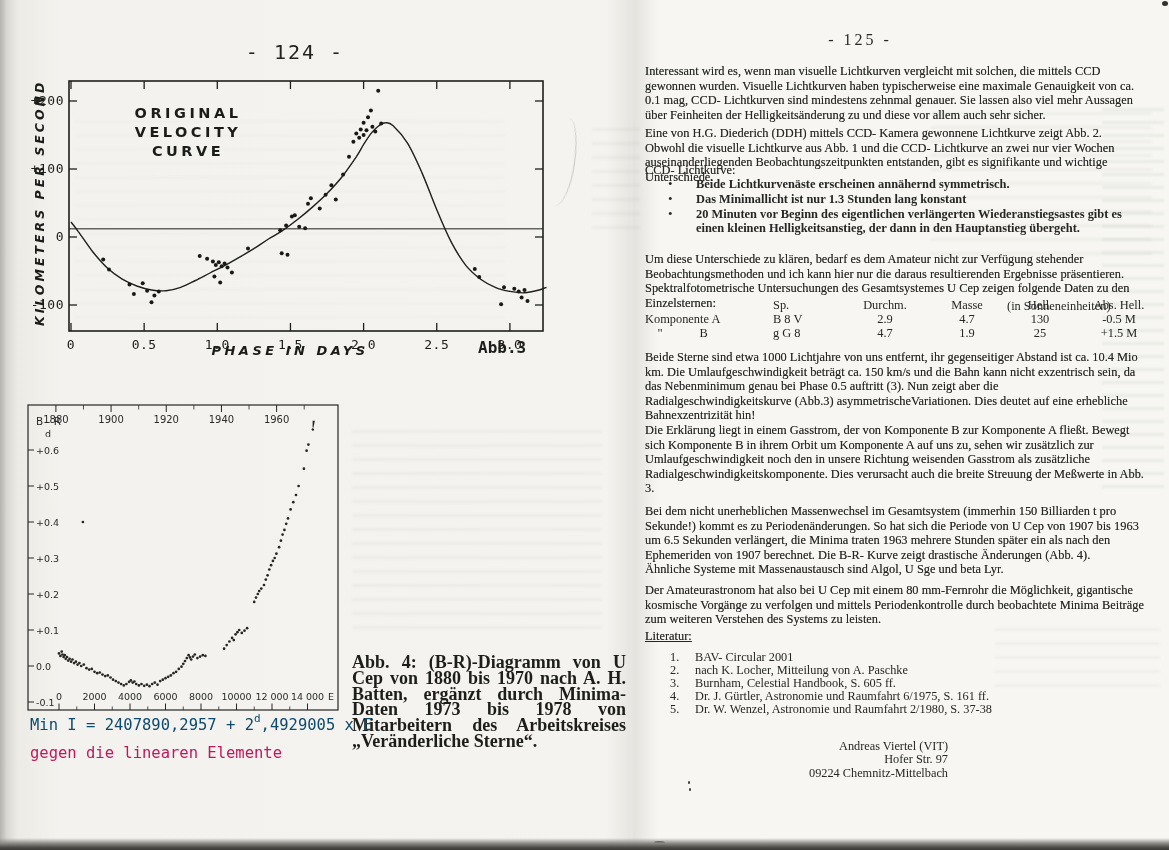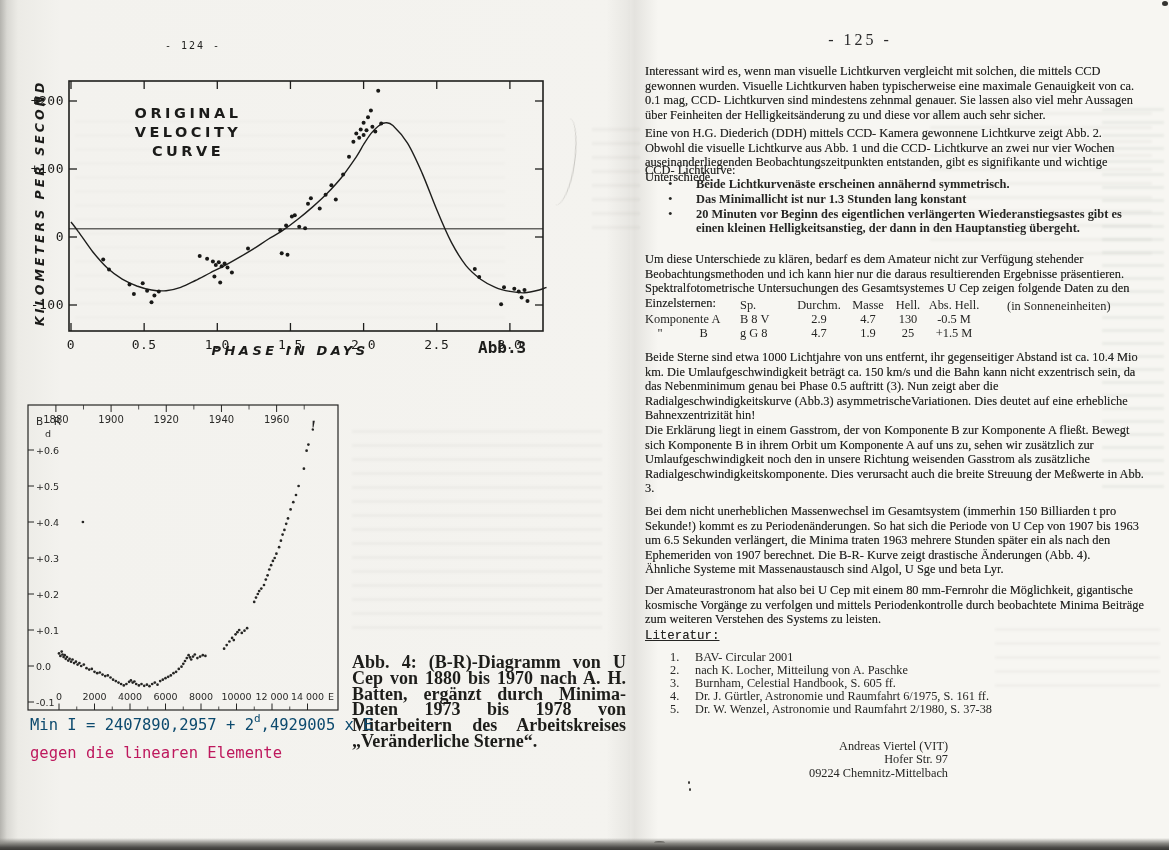--- a/index.html
+++ b/index.html
@@ -7,22 +7,22 @@
   .scan{position:relative;width:1169px;height:850px;background:#f2f1ed;}
   .page-left{position:absolute;left:0;top:0;width:630px;height:850px;
     background:linear-gradient(90deg,#b4b3ae 0,#d9d8d3 7px,#ecebe6 18px,#f3f2ee 60px,#f4f3ef 100%);}
   .page-right{position:absolute;left:630px;top:0;width:539px;height:850px;background:#f7f6f2;}
   .fold{position:absolute;left:606px;top:0;width:52px;height:850px;
     background:linear-gradient(90deg,rgba(90,88,82,0) 0,rgba(90,88,82,.07) 40%,rgba(90,88,82,.12) 55%,rgba(90,88,82,0) 100%);}
   .edge-bottom{position:absolute;left:0;top:838px;width:1169px;height:12px;
     background:linear-gradient(180deg,rgba(70,69,66,0) 0,#8a8984 45%,#4a4946 80%,#3a3936 100%);}
 
   
-  .pn124{position:absolute;left:165px;top:40px;width:260px;
-    font-family:"DejaVu Sans Mono",monospace;font-size:10px;letter-spacing:2px;color:#222220;}
+  .pn124{position:absolute;left:165px;top:40px;width:260px;text-align:center;
+    font-family:"DejaVu Sans Mono",monospace;font-size:20px;letter-spacing:2px;color:#222220;}
   .pn125{position:absolute;left:760px;top:31px;width:200px;text-align:center;
     font-family:"Liberation Serif",serif;font-size:16px;letter-spacing:3px;color:#29292a;}
   .fig3-label{position:absolute;left:478px;top:338px;font-family:"DejaVu Sans Mono",monospace;
     font-size:16px;font-weight:700;color:#1d1d1b;}
   .fig4-caption{position:absolute;left:352px;top:655px;width:274px;text-align:justify;
     font-family:"Liberation Serif",serif;font-weight:bold;font-size:18px;line-height:15.8px;color:#1d1d1a;}
   .elements-note{position:absolute;left:30px;top:744px;font-family:"DejaVu Sans Mono",monospace;
     font-size:15.5px;color:#be185d;}
   .formula{position:absolute;left:30px;top:714px;font-family:"DejaVu Sans Mono",monospace;
     font-size:15.5px;color:#0c4a6e;}
@@ -37,21 +37,21 @@
   .bullet-dot{width:28px;font-size:13px;}
   .bullet-text{flex:1;font-weight:bold;}
   .lit-head{text-decoration:underline;}
   .refs{position:absolute;left:670px;width:470px;font-size:12.3px;line-height:12.7px;color:#262624;}
   .ref-row{display:flex;margin-bottom:.4px;}
   .ref-num{width:25px;}
   .addr{position:absolute;left:648px;width:300px;font-size:12.3px;line-height:13.3px;color:#262624;}
 
   
   .ctable{position:absolute;left:645px;top:299px;width:505px;font-size:12.4px;color:#262624;}
-  .trow{display:flex;line-height:13.5px;margin-bottom:.5px;}
+  .trow{display:flex;line-height:13.5px;margin-bottom:.5px;justify-content:space-between;}
   .c-label{width:95px;white-space:pre;}
   .c-sp{width:55px;}
   .c-durchm{width:48px;text-align:center;}
   .c-masse{width:50px;text-align:center;}
   .c-hell{width:30px;text-align:center;}
   .c-abs{width:62px;text-align:center;}
   .unit-note{position:absolute;left:362px;top:0;}
 
   
   .abb3-wrap{position:absolute;left:28px;top:58px;width:545px;height:312px;}
@@ -430,21 +430,21 @@
   <div class="tb" style="top:350px;">
     <div>Beide Sterne sind etwa 1000 Lichtjahre von uns entfernt, ihr gegenseitiger Abstand ist ca. 10.4 Mio km. Die Umlaufgeschwindigkeit beträgt ca. 150 km/s und die Bahn kann nicht exzentrisch sein, da das Nebenminimum genau bei Phase 0.5 auftritt (3). Nun zeigt aber die Radialgeschwindigkeitskurve (Abb.3) asymmetrischeVariationen. Dies deutet auf eine erhebliche Bahnexzentrizität hin!</div>
     <div>Die Erklärung liegt in einem Gasstrom, der von Komponente B zur Komponente A fließt. Bewegt sich Komponente B in ihrem Orbit um Komponente A auf uns zu, sehen wir zusätzlich zur Umlaufgeschwindigkeit noch den in unsere Richtung weisenden Gasstrom als zusätzliche Radialgeschwindigkeitskomponente. Dies verursacht auch die breite Streuung der Meßwerte in Abb. 3.</div>
   </div>
   <div class="tb" style="top:504px;">
     <div>Bei dem nicht unerheblichen Massenwechsel im Gesamtsystem (immerhin 150 Billiarden t pro Sekunde!) kommt es zu Periodenänderungen. So hat sich die Periode von U Cep von 1907 bis 1963 um 6.5 Sekunden verlängert, die Minima traten 1963 mehrere Stunden später ein als nach den Ephemeriden von 1907 berechnet. Die B-R- Kurve zeigt drastische Änderungen (Abb. 4).</div>
     <div>Ähnliche Systeme mit Massenaustausch sind Algol, U Sge und beta Lyr.</div>
   </div>
   <div class="tb" style="top:583px;">Der Amateurastronom hat also bei U Cep mit einem 80 mm-Fernrohr die Möglichkeit, gigantische kosmische Vorgänge zu verfolgen und mittels Periodenkontrolle durch beobachtete Minima Beiträge zum weiteren Verstehen des Systems zu leisten.</div>
 
-  <div class="tb lit-head" style="top:629px;font-family:Liberation Mono, monospace;">Literatur:</div>
+  <div class="tb lit-head" style="top:629px;">Literatur:</div>
   <div class="refs" style="top:651px;">
     <div class="ref-row">
       <span class="ref-num">1.</span>
       <span>BAV- Circular 2001</span>
     </div>
     <div class="ref-row">
       <span class="ref-num">2.</span>
       <span>nach K. Locher, Mitteilung von A. Paschke</span>
     </div>
     <div class="ref-row">

